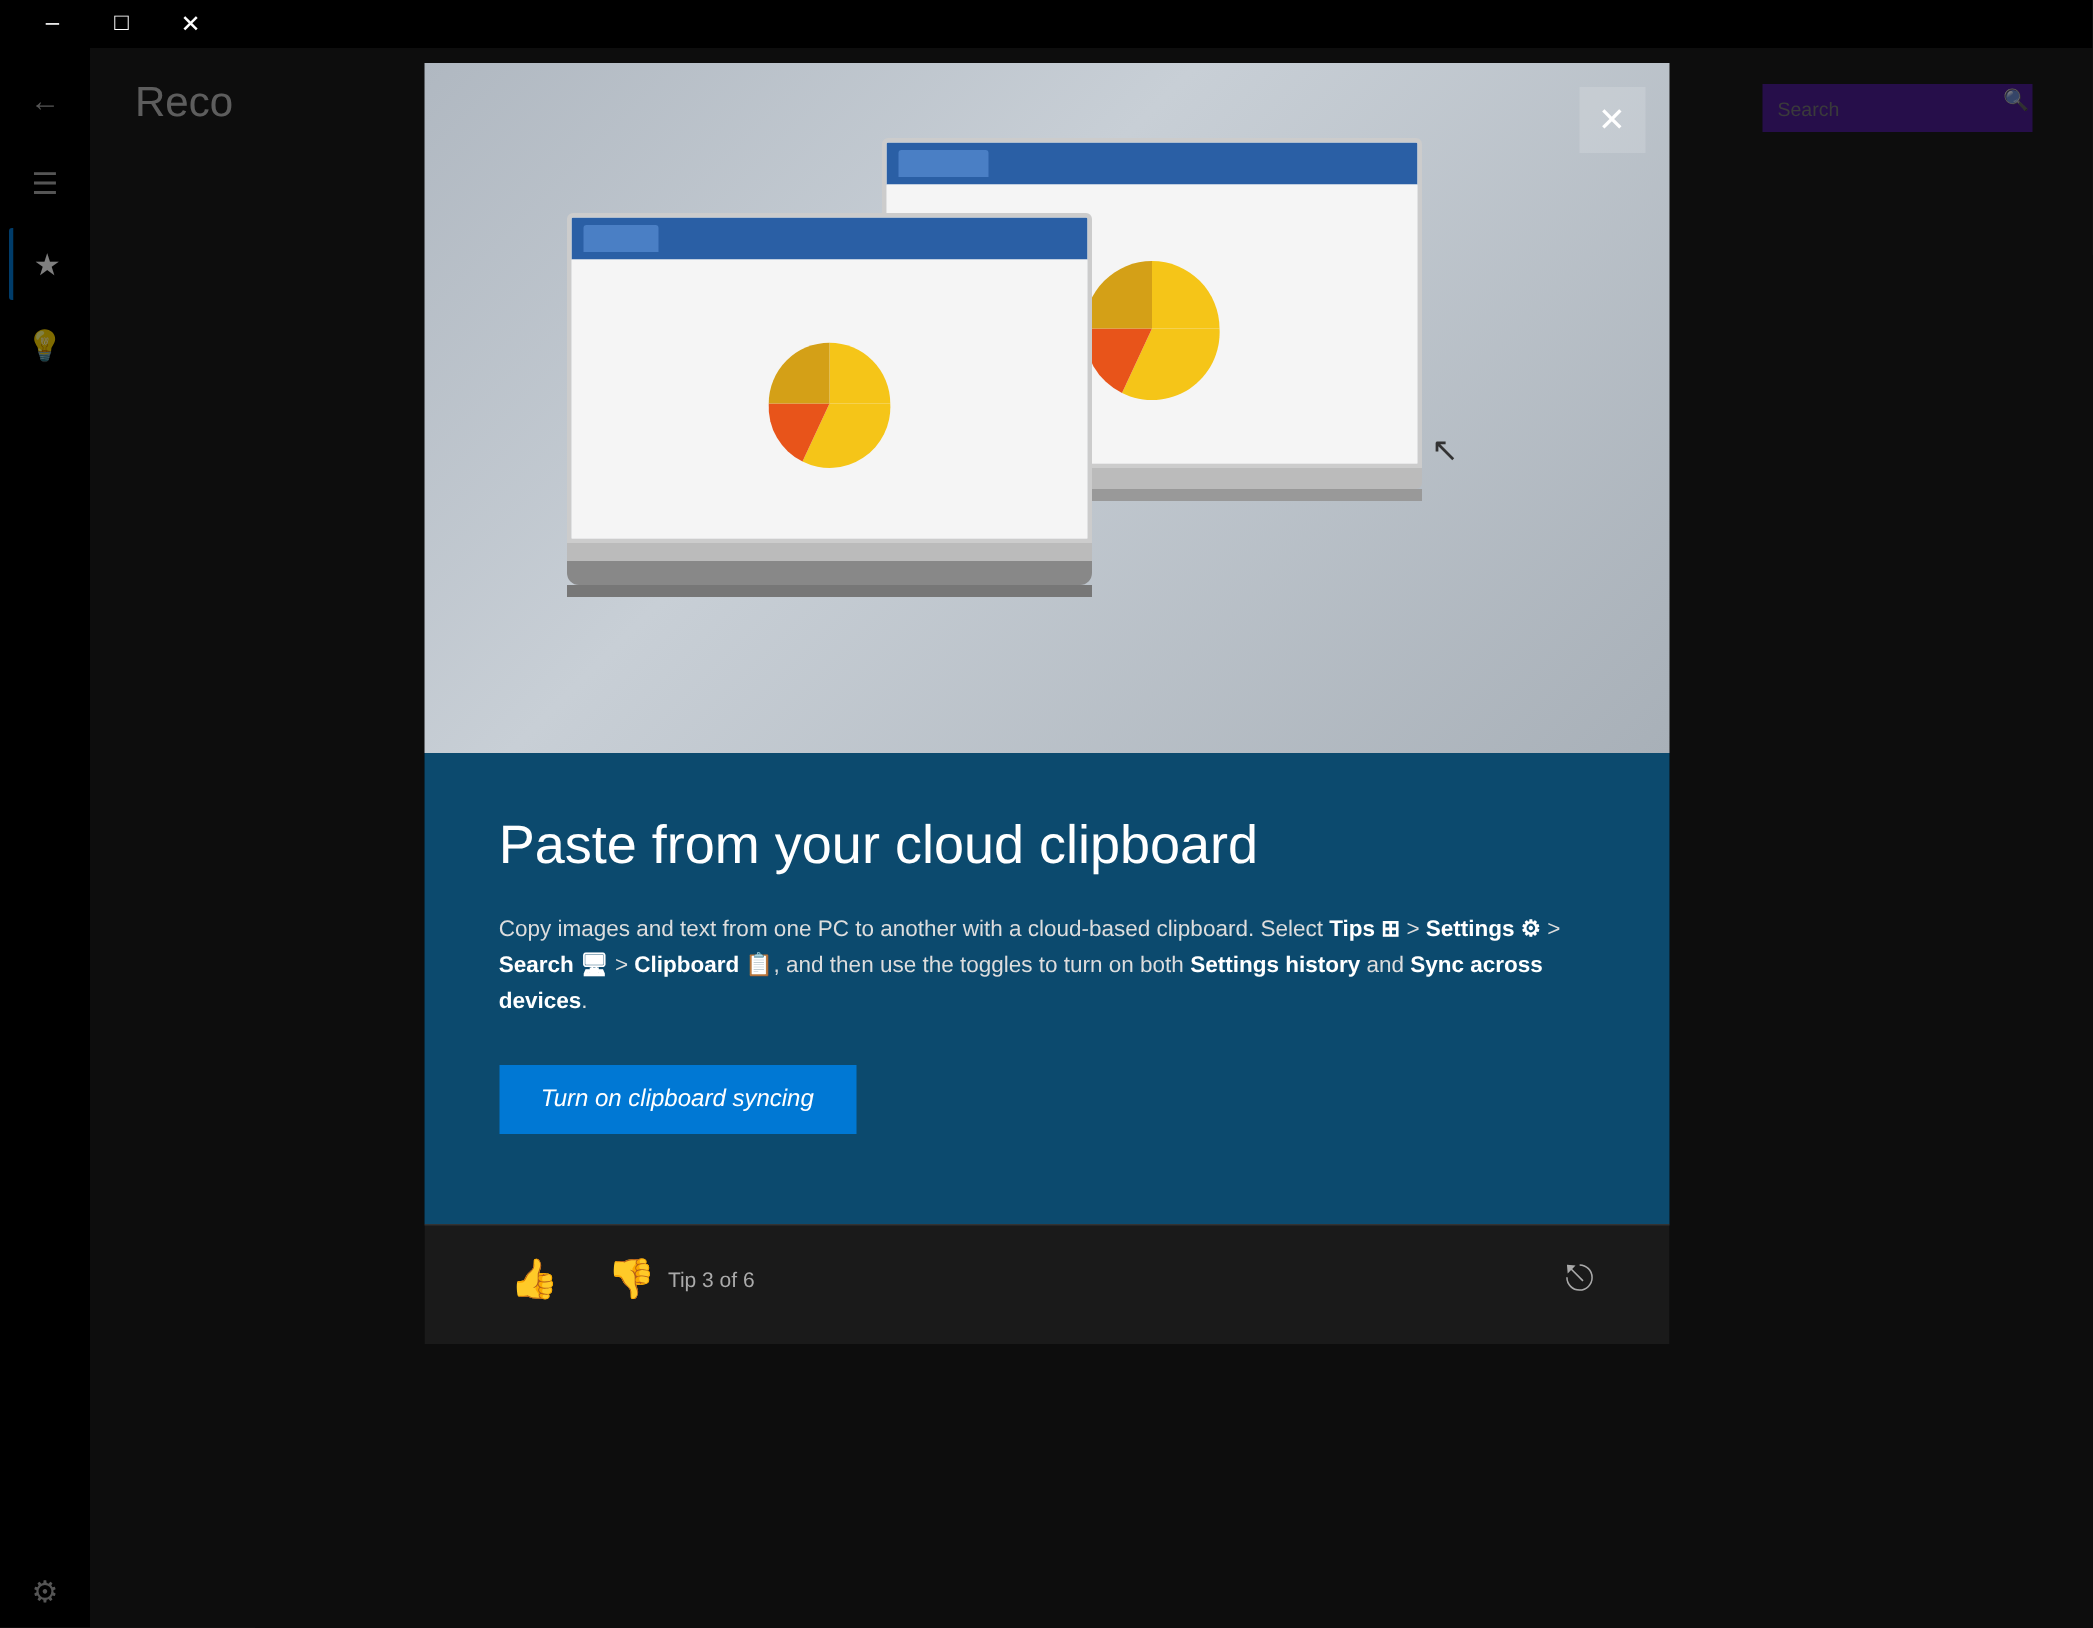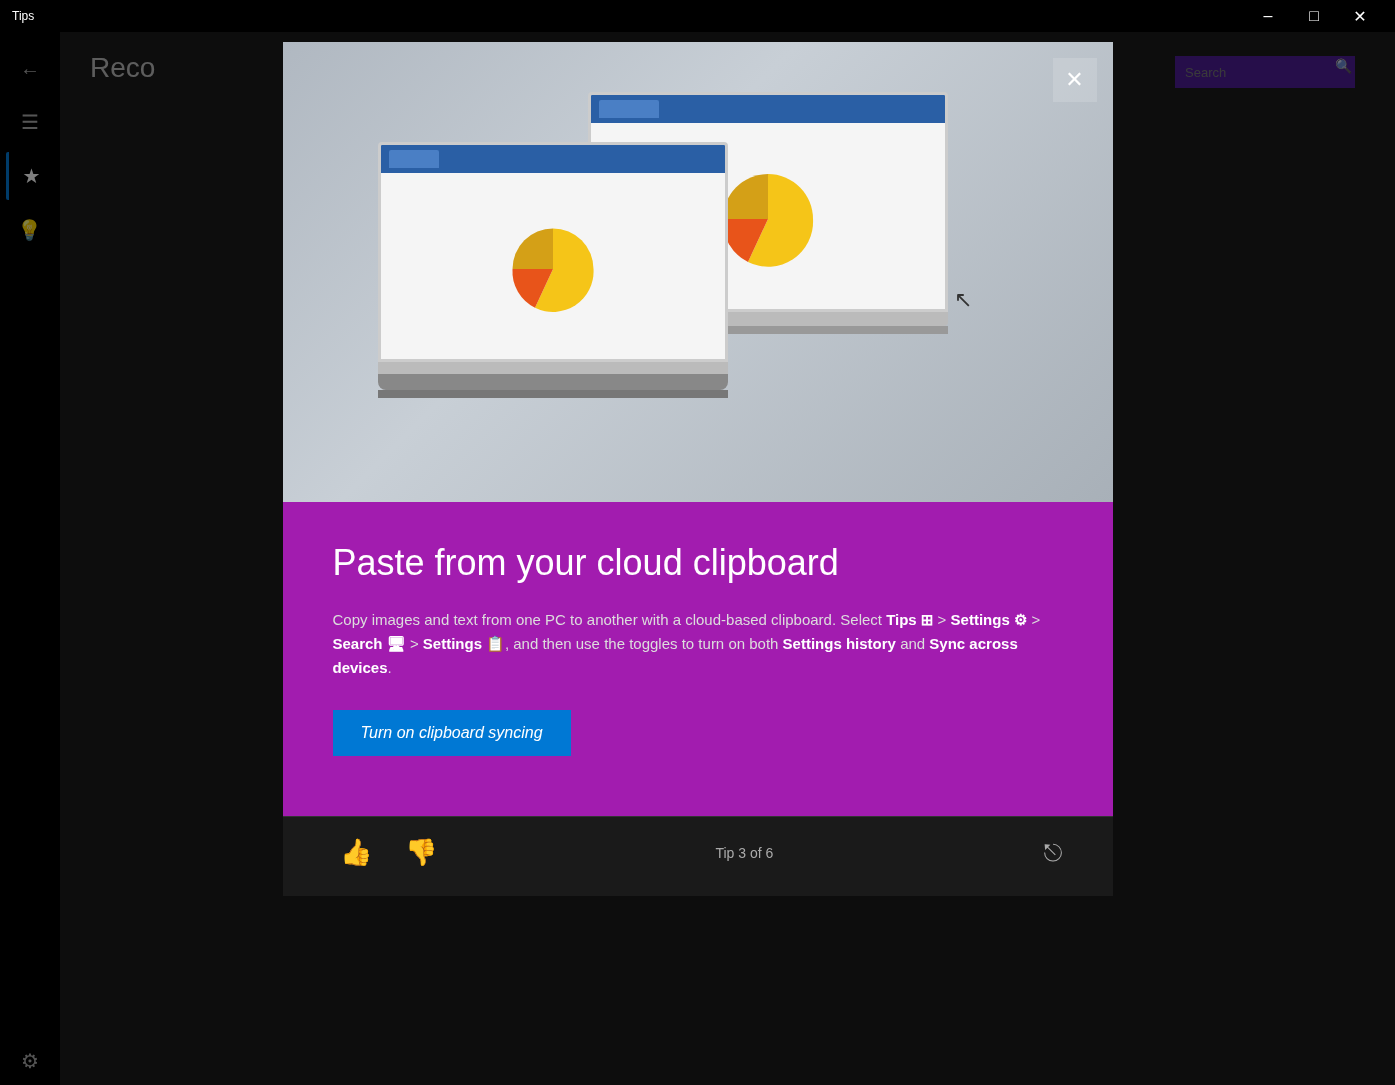--- a/index.html
+++ b/index.html
@@ -283,21 +283,21 @@
       width: 90px;
       height: 90px;
     }
     .pie-chart-sm {
       width: 100px;
       height: 100px;
     }
 
     
     .modal-text {
-      background: #a21caf;
+      background: #0c4a6e;
       padding: 40px 50px 30px;
       color: #fff;
     }
     .modal-text h2 {
       font-size: 36px;
       font-weight: 300;
       margin-bottom: 24px;
       color: #fff;
     }
     .modal-text p {
@@ -338,37 +338,36 @@
     .footer-icon-btn {
       background: transparent;
       border: none;
       color: #aaa;
       font-size: 26px;
       cursor: pointer;
       padding: 4px 8px;
     }
     .footer-tip {
       flex: 1;
-      text-align: center;
+      text-align: left;
       color: #aaa;
       font-size: 14px;
     }
     .footer-share {
       background: transparent;
       border: none;
       color: #aaa;
       font-size: 24px;
       cursor: pointer;
     }
   </style>
 </head>
 <body>
 
 <div class="title-bar">
-  <span class="title-bar-title">Tips</span>
   <div class="title-bar-controls">
     <button class="title-bar-btn">–</button>
     <button class="title-bar-btn">□</button>
     <button class="title-bar-btn close">✕</button>
   </div>
 </div>
 
 <div class="app-bg">
 
   <div class="sidebar">
@@ -443,21 +442,21 @@
         </div>
 
         <span style="position:absolute;top:205px;right:75px;font-size:22px;color:#333;">↖</span>
 
       </div>
     </div>
 
     <div class="modal-text">
       <h2>Paste from your cloud clipboard</h2>
       <p>
-        Copy images and text from one PC to another with a cloud-based clipboard. Select <strong>Tips ⊞</strong> &gt; <strong>Settings ⚙</strong> &gt; <strong>Search 🖥</strong> &gt; <strong>Settings 📋</strong>, and then use the toggles to turn on both <strong>Settings history</strong> and <strong>Sync across devices</strong>.
+        Copy images and text from one PC to another with a cloud-based clipboard. Select <strong>Tips ⊞</strong> &gt; <strong>Settings ⚙</strong> &gt; <strong>Search 🖥</strong> &gt; <strong>Clipboard 📋</strong>, and then use the toggles to turn on both <strong>Settings history</strong> and <strong>Sync across devices</strong>.
       </p>
       <button class="cta-button">Turn on clipboard syncing</button>
     </div>
 
     <div class="modal-footer">
       <div class="footer-actions">
         <button class="footer-icon-btn">
           <span>👍</span>
         </button>
         <button class="footer-icon-btn">

